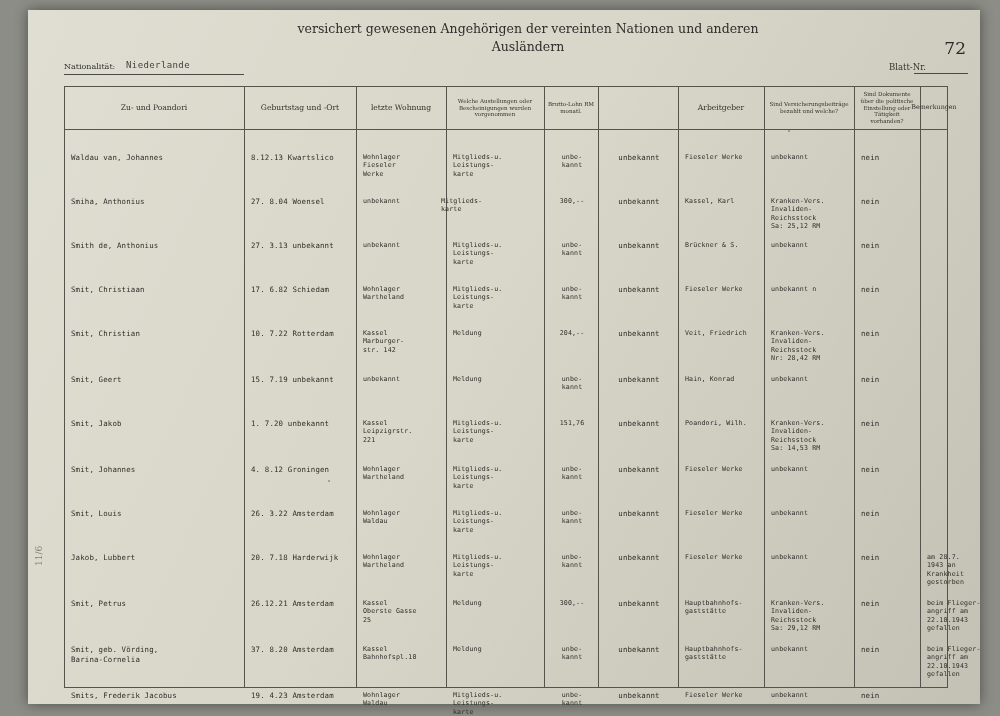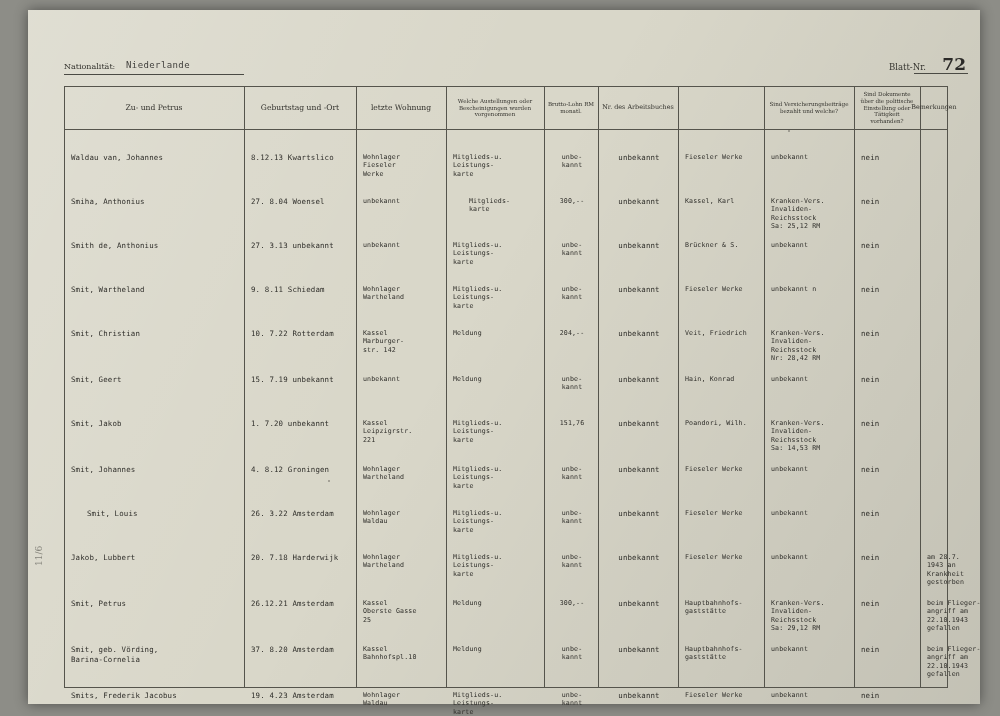--- a/index.html
+++ b/index.html
@@ -48,22 +48,22 @@
     position:absolute;left:36px;top:64px;width:180px;height:1px;background:#4a4a44;
   }
   .blatt{
     position:absolute;right:54px;top:52px;
     font-family:"DejaVu Serif", serif;font-size:8.5px;color:#35342f;
   }
   .blatt-rule{
     position:absolute;right:12px;top:63px;width:54px;height:1px;background:#4a4a44;
   }
   .blatt-no{
-    position:absolute;right:14px;top:44px;
-    font-family:"DejaVu Serif", serif;font-size:17px;color:#2b2a28;font-weight:bold;
+    position:absolute;right:14px;top:28px;
+    font-family:"DejaVu Serif", serif;font-size:17px;color:#2b2a28;
   }
 
   
   .tbl{
     position:absolute;left:36px;top:76px;
     width:884px;height:600px;
     border-top:1px solid #55544c;
     border-bottom:1px solid #55544c;
   }
   .vline{position:absolute;top:0;bottom:0;width:1px;background:#55544c;}
@@ -111,20 +111,21 @@
   .speck{position:absolute;width:2px;height:2px;background:rgba(60,58,50,.45);border-radius:50%;}
 </style>
 </head>
 <body>
 
 <div class="page">
   <div class="paper-tint"></div>
 
   <div class="hdr">
     <div class="title">
+      <div class="l2">versichert gewesenen Angehörigen der vereinten Nationen und anderen Ausländern</div>
     </div>
     <div class="nationalitaet">Nationalität:</div>
     <div class="nat-val typed">Niederlande</div>
     <div class="nat-rule"></div>
     <div class="blatt">Blatt-Nr.</div>
     <div class="blatt-no">72</div>
     <div class="blatt-rule"></div>
   </div>
 
   <div class="tbl">
@@ -136,26 +137,26 @@
     <div class="vline" style="left:382px"></div>
     <div class="vline" style="left:480px"></div>
     <div class="vline" style="left:534px"></div>
     <div class="vline" style="left:614px"></div>
     <div class="vline" style="left:700px"></div>
     <div class="vline" style="left:790px"></div>
     <div class="vline" style="left:856px"></div>
     <div class="vline" style="left:883px"></div>
 
     <div class="headrow">
-      <div class="hcell" style="left:0;width:180px">Zu- und Petrus</div>
+      <div class="hcell" style="left:0;width:180px">Zu- und Poandori</div>
       <div class="hcell" style="left:292px;width:90px">letzte Wohnung</div>
       <div class="hcell" style="left:180px;width:112px">Geburtstag und -Ort</div>
       <div class="hcell small" style="left:382px;width:98px">Welche Austellungen oder Bescheinigungen wurden vorgenommen</div>
       <div class="hcell small" style="left:480px;width:54px">Brutto-Lohn RM monatl.</div>
-      <div class="hcell mid" style="left:534px;width:80px">Nr. des Arbeitsbuches</div>
+      <div class="hcell" style="left:614px;width:86px">Arbeitgeber</div>
       <div class="hcell small" style="left:700px;width:90px">Sind Versicherungsbeiträge bezahlt und welche?</div>
       <div class="hcell small" style="left:790px;width:66px">Sind Dokumente über die politische Einstellung oder Tätigkeit vorhanden?</div>
       <div class="hcell mid" style="left:856px;width:28px">Bemerkungen</div>
     </div>
 
     <div class="rows">
 
       <div class="row" style="top:24px">
         <div class="cell" style="left:4px;width:176px">Waldau van, Johannes</div>
         <div class="cell" style="left:184px;width:108px">8.12.13 Kwartslico</div>
@@ -171,21 +172,21 @@
         <div class="cell tiny" style="left:618px;width:84px">Fieseler Werke</div>
         <div class="cell tiny" style="left:704px;width:88px">unbekannt</div>
         <div class="cell" style="left:794px;width:62px">nein</div>
         <div class="cell tiny" style="left:860px;width:84px"></div>
       </div>
 
       <div class="row" style="top:68px">
         <div class="cell" style="left:4px;width:176px">Smiha, Anthonius</div>
         <div class="cell" style="left:184px;width:108px">27. 8.04 Woensel</div>
         <div class="cell tiny" style="left:296px;width:86px">unbekannt</div>
-        <div class="cell tiny" style="left:402px;width:94px">Mitglieds-
+        <div class="cell tiny" style="left:374px;width:94px">Mitglieds-
 karte</div>
         <div class="cell tiny c" style="left:482px;width:52px">300,--</div>
         <div class="cell c" style="left:536px;width:78px">unbekannt</div>
         <div class="cell tiny" style="left:618px;width:84px">Kassel, Karl</div>
         <div class="cell tiny" style="left:704px;width:88px">Kranken-Vers.
 Invaliden-
 Reichsstock
 Sa: 25,12 RM</div>
         <div class="cell" style="left:794px;width:62px">nein</div>
         <div class="cell tiny" style="left:860px;width:84px"></div>
@@ -201,22 +202,22 @@
         <div class="cell tiny c" style="left:482px;width:52px">unbe-
 kannt</div>
         <div class="cell c" style="left:536px;width:78px">unbekannt</div>
         <div class="cell tiny" style="left:618px;width:84px">Brückner &amp; S.</div>
         <div class="cell tiny" style="left:704px;width:88px">unbekannt</div>
         <div class="cell" style="left:794px;width:62px">nein</div>
         <div class="cell tiny" style="left:860px;width:84px"></div>
       </div>
 
       <div class="row" style="top:156px">
-        <div class="cell" style="left:4px;width:176px">Smit, Wartheland</div>
-        <div class="cell" style="left:184px;width:108px">9. 8.11 Schiedam</div>
+        <div class="cell" style="left:4px;width:176px">Smit, Christiaan</div>
+        <div class="cell" style="left:184px;width:108px">17. 6.82 Schiedam</div>
         <div class="cell tiny" style="left:296px;width:86px">Wohnlager
 Wartheland</div>
         <div class="cell tiny" style="left:386px;width:94px">Mitglieds-u.
 Leistungs-
 karte</div>
         <div class="cell tiny c" style="left:482px;width:52px">unbe-
 kannt</div>
         <div class="cell c" style="left:536px;width:78px">unbekannt</div>
         <div class="cell tiny" style="left:618px;width:84px">Fieseler Werke</div>
         <div class="cell tiny" style="left:704px;width:88px">unbekannt      n</div>
@@ -287,21 +288,21 @@
         <div class="cell tiny c" style="left:482px;width:52px">unbe-
 kannt</div>
         <div class="cell c" style="left:536px;width:78px">unbekannt</div>
         <div class="cell tiny" style="left:618px;width:84px">Fieseler Werke</div>
         <div class="cell tiny" style="left:704px;width:88px">unbekannt</div>
         <div class="cell" style="left:794px;width:62px">nein</div>
         <div class="cell tiny" style="left:860px;width:84px"></div>
       </div>
 
       <div class="row" style="top:380px">
-        <div class="cell" style="left:20px;width:176px">Smit, Louis</div>
+        <div class="cell" style="left:4px;width:176px">Smit, Louis</div>
         <div class="cell" style="left:184px;width:108px">26. 3.22 Amsterdam</div>
         <div class="cell tiny" style="left:296px;width:86px">Wohnlager
 Waldau</div>
         <div class="cell tiny" style="left:386px;width:94px">Mitglieds-u.
 Leistungs-
 karte</div>
         <div class="cell tiny c" style="left:482px;width:52px">unbe-
 kannt</div>
         <div class="cell c" style="left:536px;width:78px">unbekannt</div>
         <div class="cell tiny" style="left:618px;width:84px">Fieseler Werke</div>

